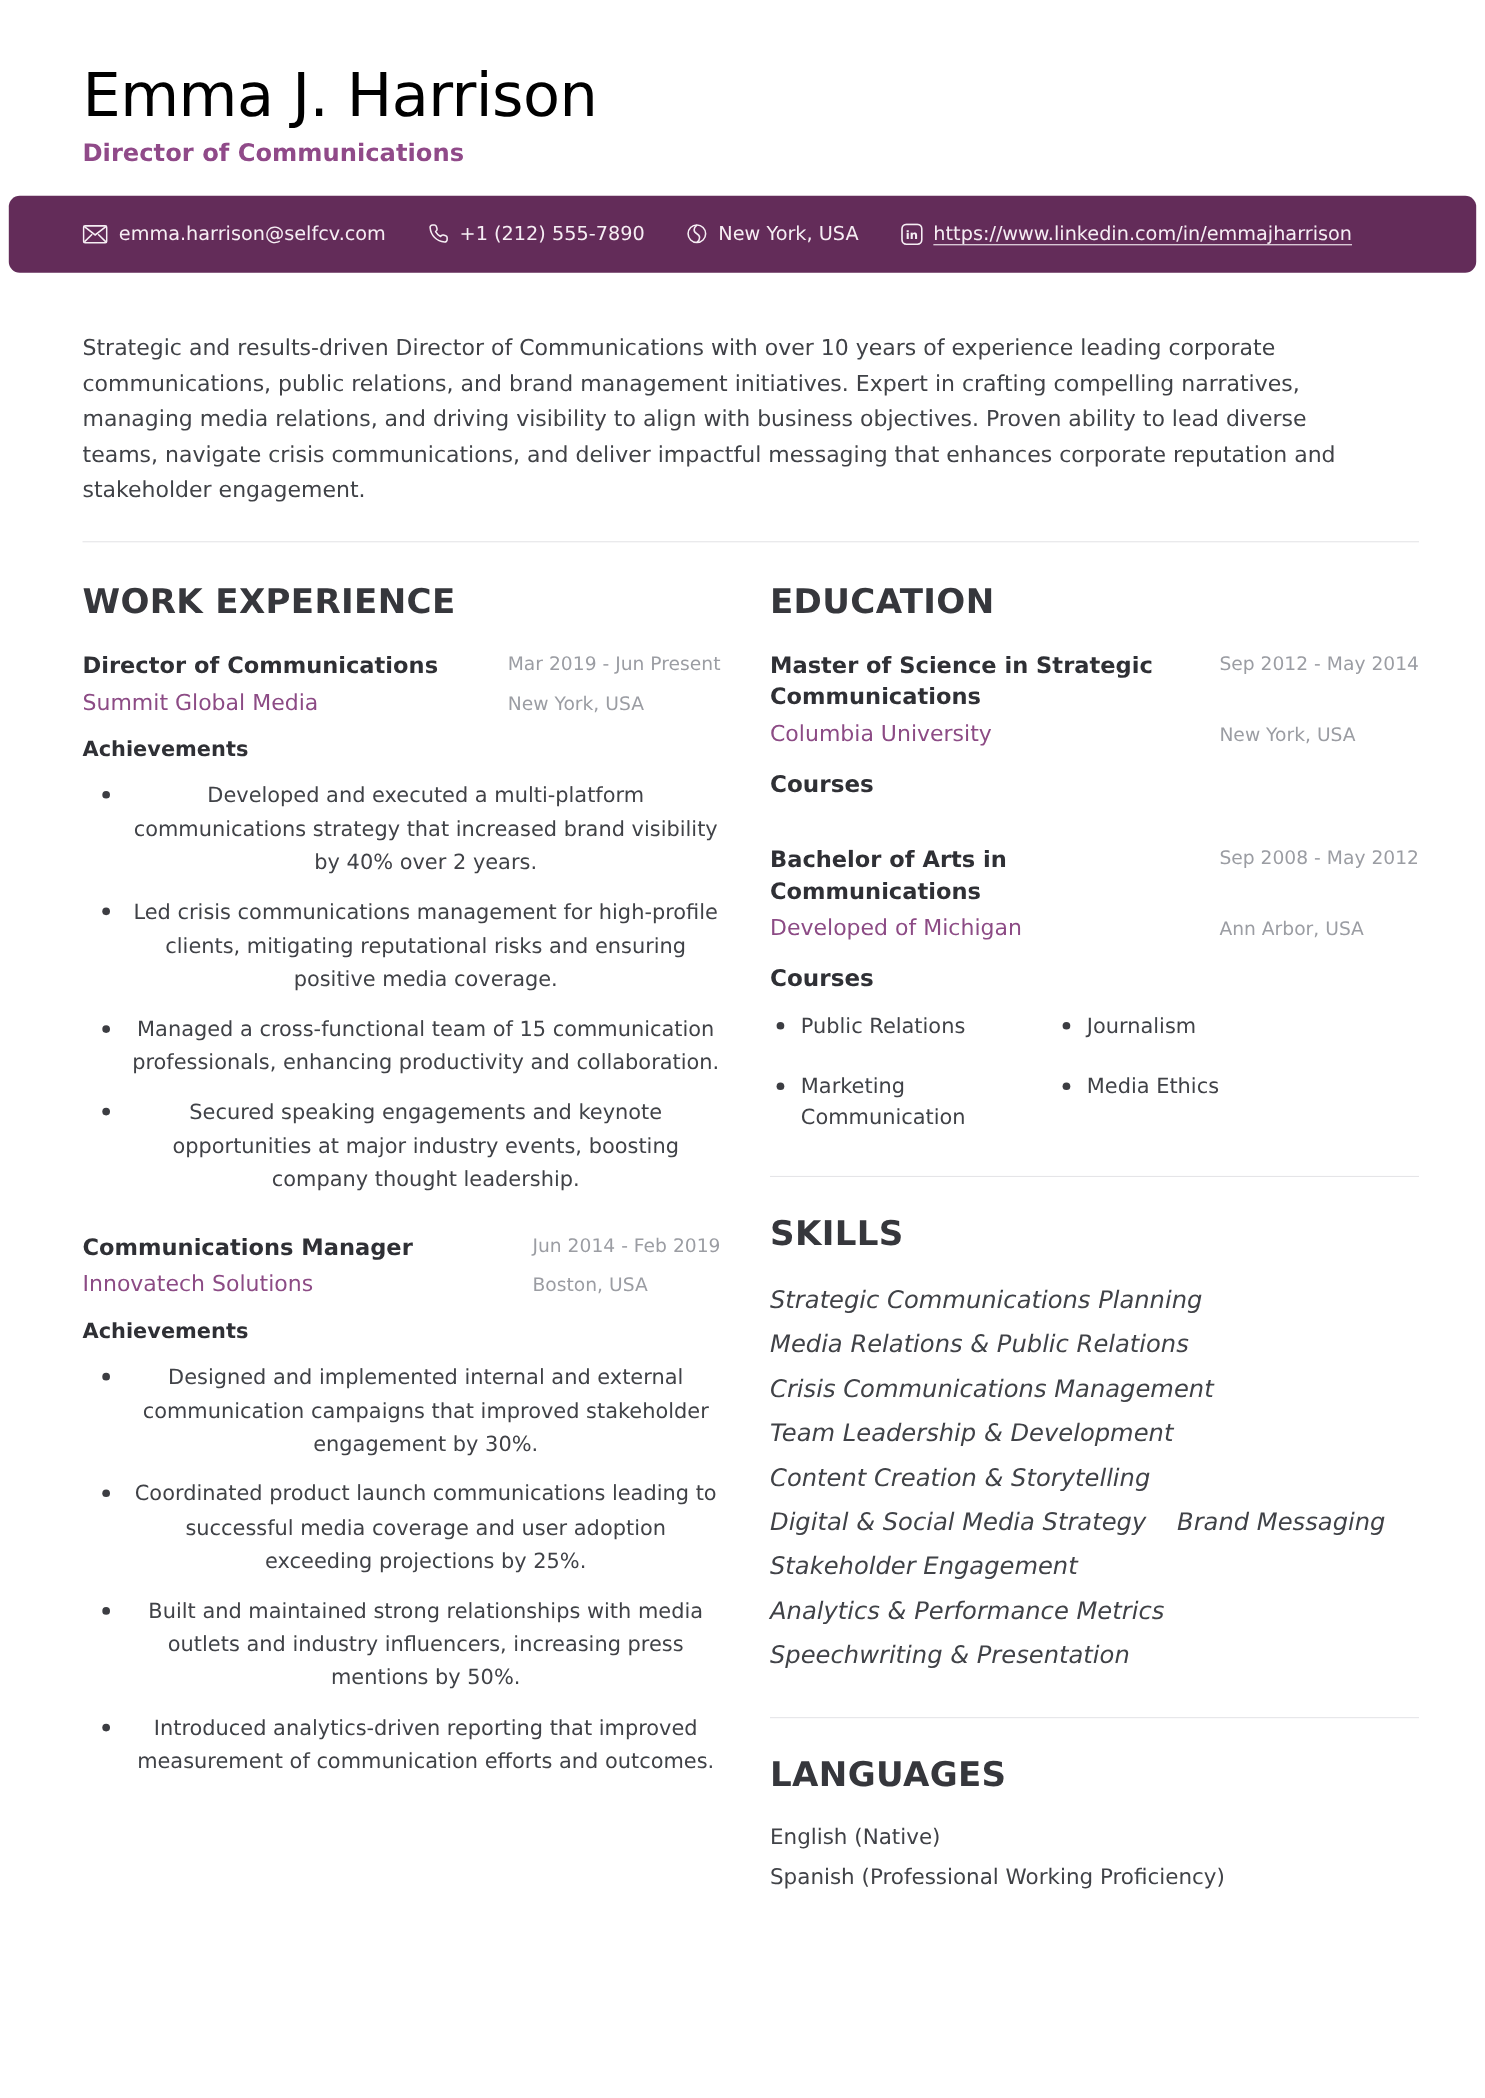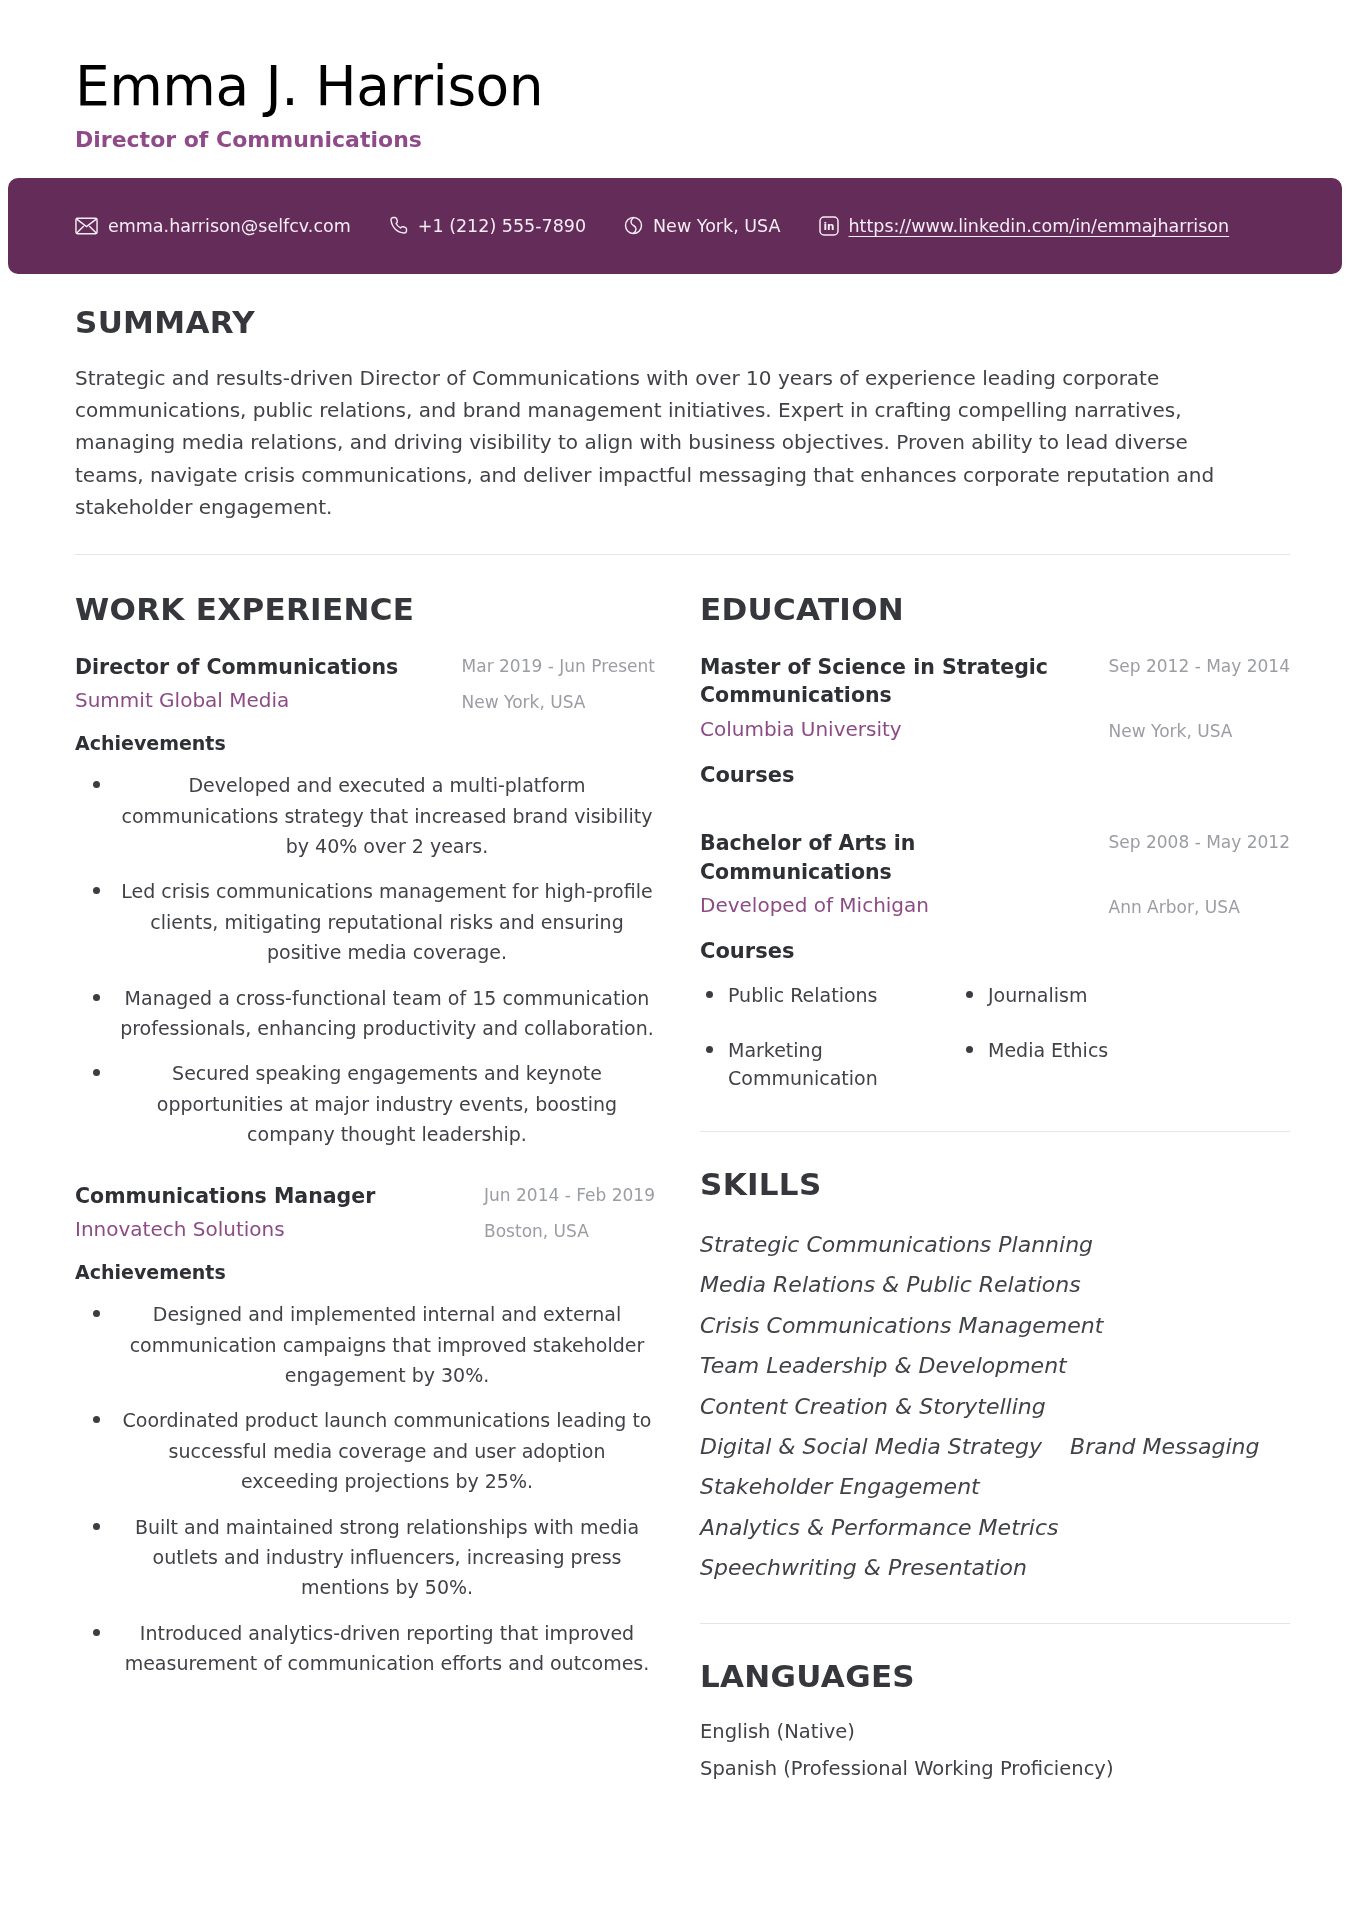--- a/index.html
+++ b/index.html
@@ -13,21 +13,21 @@
 
   
   .header { padding:56px 60px 0 75px; }
   .name {
     font-size:55px; font-weight:400; color:#000000; letter-spacing:-0.5px;
     line-height:1.12;
   }
   .job-title { margin-top:9px; font-size:22px; font-weight:700; color:#904a89; }
 
   .contact-bar {
-    margin:26px 8px 0 8px; height:96px; border-radius:10px;
+    margin:26px 8px 0 8px; height:70px; border-radius:10px;
     background:#632c59; color:#f6eef4;
     display:flex; align-items:center; gap:38px;
     padding:0 30px 0 67px; font-size:17.5px;
   }
   .contact-item { display:flex; align-items:center; gap:10px; white-space:nowrap; }
   .contact-item svg { display:block; }
   .contact-link { color:#f6eef4; text-decoration:underline; text-underline-offset:4px; text-decoration-thickness:1px; }
 
   
   .content { padding:30px 60px 0 75px; }
@@ -136,21 +136,20 @@
           <rect x="1" y="1" width="18" height="18" rx="4" fill="none" stroke="#f6eef4" stroke-width="1.5"></rect>
           <text x="10" y="14.2" text-anchor="middle" font-size="10.5" font-weight="bold" fill="#f6eef4" font-family="DejaVu Sans, sans-serif">in</text>
         </svg>
       </span>
       <a href="#" class="contact-link">https://www.linkedin.com/in/emmajharrison</a>
     </div>
   </div>
 
   <div class="content">
 
-    <div class="section-heading">SUMMARY</div>
     <p class="summary-text">Strategic and results-driven Director of Communications with over 10 years of experience leading corporate communications, public relations, and brand management initiatives. Expert in crafting compelling narratives, managing media relations, and driving visibility to align with business objectives. Proven ability to lead diverse teams, navigate crisis communications, and deliver impactful messaging that enhances corporate reputation and stakeholder engagement.</p>
 
     <hr class="divider full-divider">
 
     <div class="columns">
 
       <div class="col-left">
         <div class="section-heading">WORK EXPERIENCE</div>
 
         <div class="entry">

